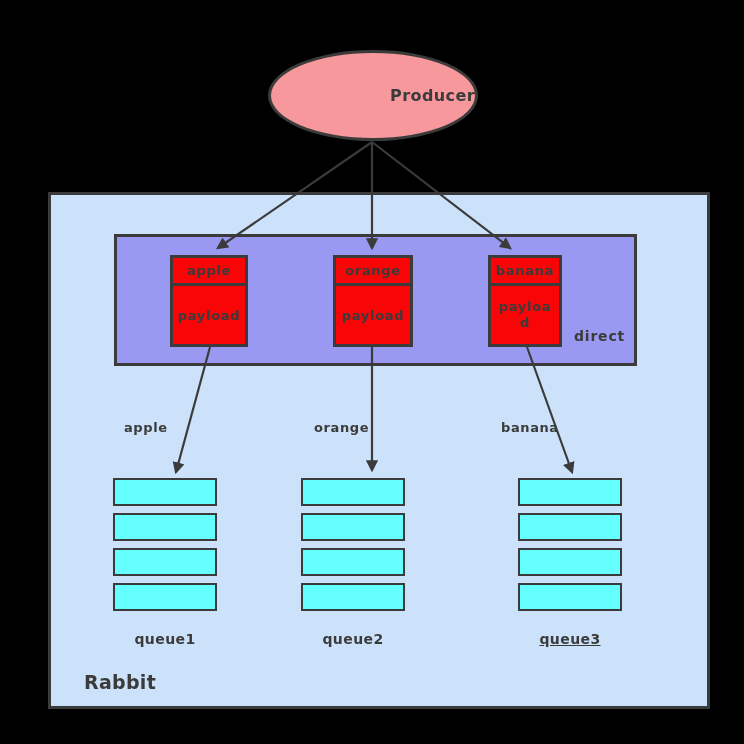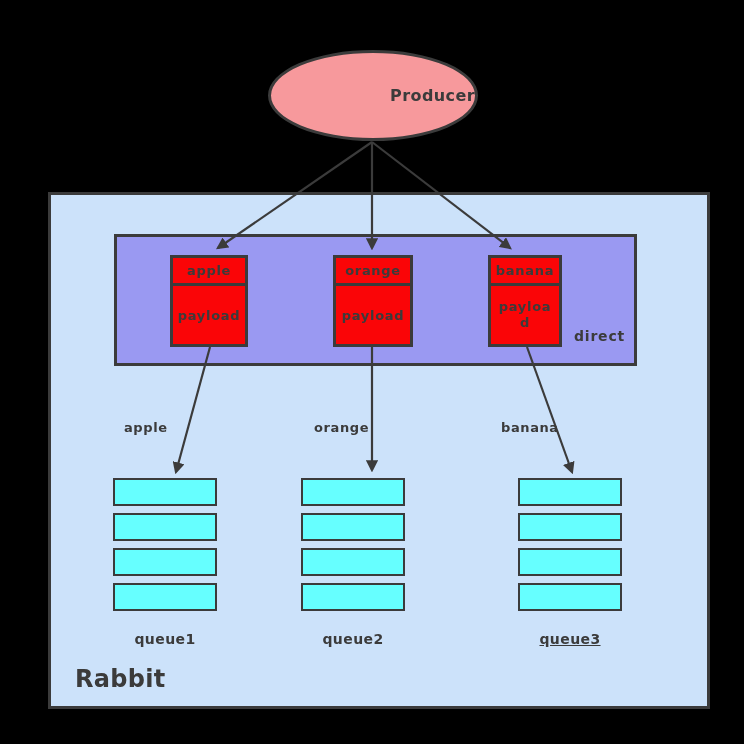--- a/index.html
+++ b/index.html
@@ -30,22 +30,22 @@
     display: flex; align-items: center; justify-content: flex-end;
     font-size: 16px; letter-spacing: 0.4px;
   }
 
   .broker {
     position: absolute; left: 48px; top: 192px; width: 662px; height: 517px;
     background: var(--broker_fill);
     border: 3px solid var(--stroke);
   }
   .broker-label {
-    position: absolute; left: 24px; bottom: 13px;
-    font-size: 24px; letter-spacing: 0.3px;
+    position: absolute; left: 33px; bottom: 13px;
+    font-size: 19px; letter-spacing: 0.3px;
   }
 
   .exchange {
     position: absolute; left: 114px; top: 234px; width: 523px; height: 132px;
     background: var(--exchange_fill);
     border: 3px solid var(--stroke);
   }
   .exchange-label {
     position: absolute; left: 574px; top: 328px;
     font-size: 14px; letter-spacing: 0.8px;

